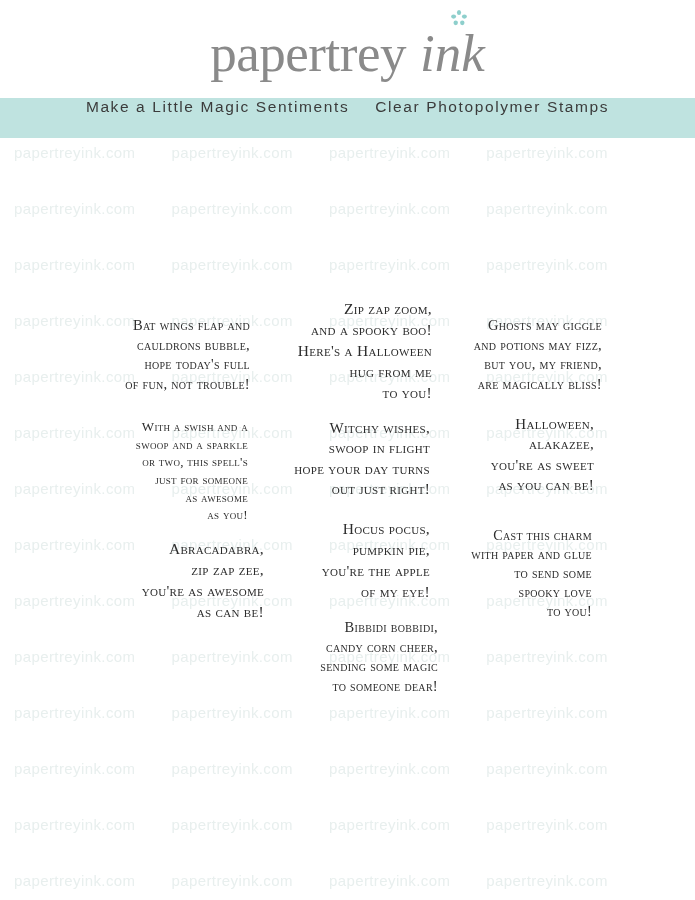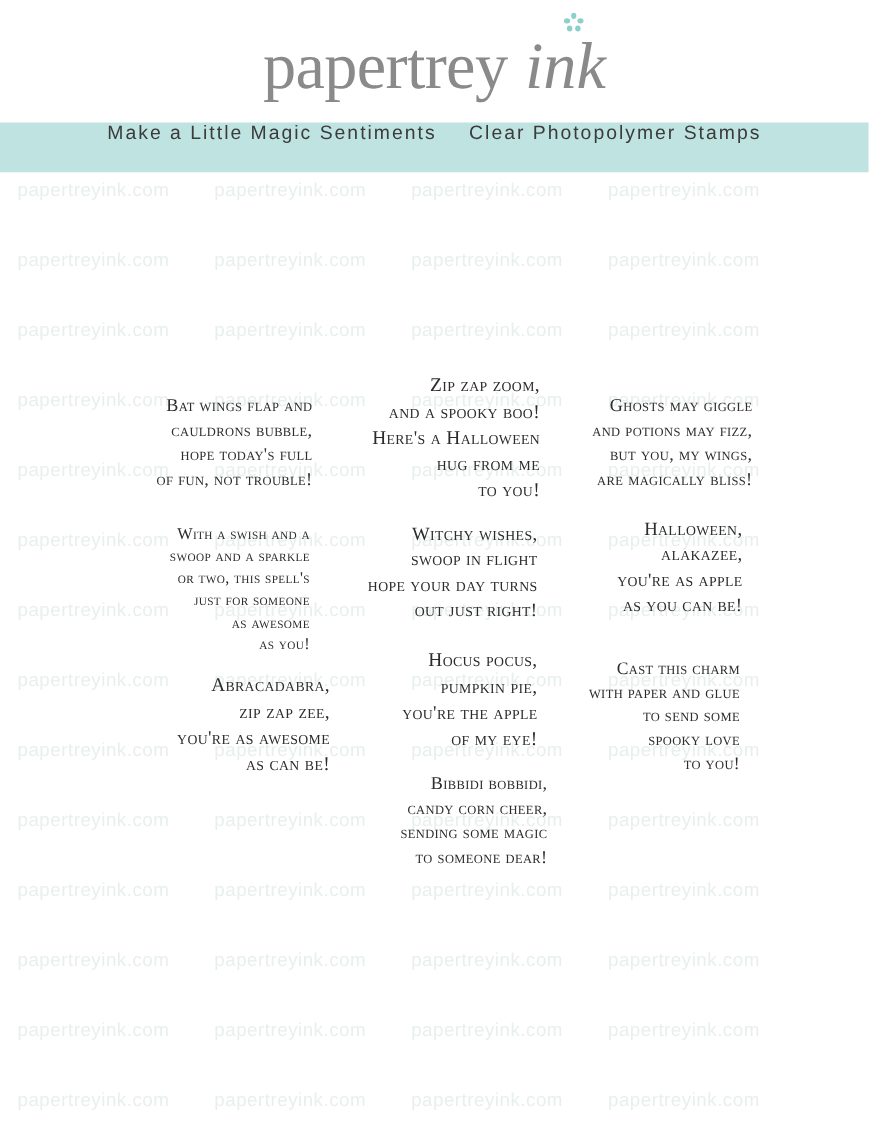--- a/index.html
+++ b/index.html
@@ -253,41 +253,41 @@
     <div class="stamp s2 sc">
         <div>Zip zap zoom,</div>
         <div>and a spooky boo!</div>
         <div>Here's a Halloween</div>
         <div>hug from me</div>
         <div>to you!</div>
       </div>
     <div class="stamp s3 sc">
         <div>Ghosts may giggle</div>
         <div>and potions may fizz,</div>
-        <div>but you, my wings,</div>
+        <div>but you, my friend,</div>
         <div>are magically bliss!</div>
       </div>
     <div class="stamp s4 sc">
         <div>With a swish and a</div>
         <div>swoop and a sparkle</div>
         <div>or two, this spell's</div>
         <div>just for someone</div>
         <div>as awesome</div>
         <div>as you!</div>
       </div>
     <div class="stamp s5 sc">
         <div>Witchy wishes,</div>
         <div>swoop in flight</div>
         <div>hope your day turns</div>
         <div>out just right!</div>
       </div>
     <div class="stamp s6 sc">
         <div>Halloween,</div>
         <div>alakazee,</div>
-        <div>you're as apple</div>
+        <div>you're as sweet</div>
         <div>as you can be!</div>
       </div>
     <div class="stamp s7 sc">
         <div>Abracadabra,</div>
         <div>zip zap zee,</div>
         <div>you're as awesome</div>
         <div>as can be!</div>
       </div>
     <div class="stamp s8 sc">
         <div>Hocus pocus,</div>

